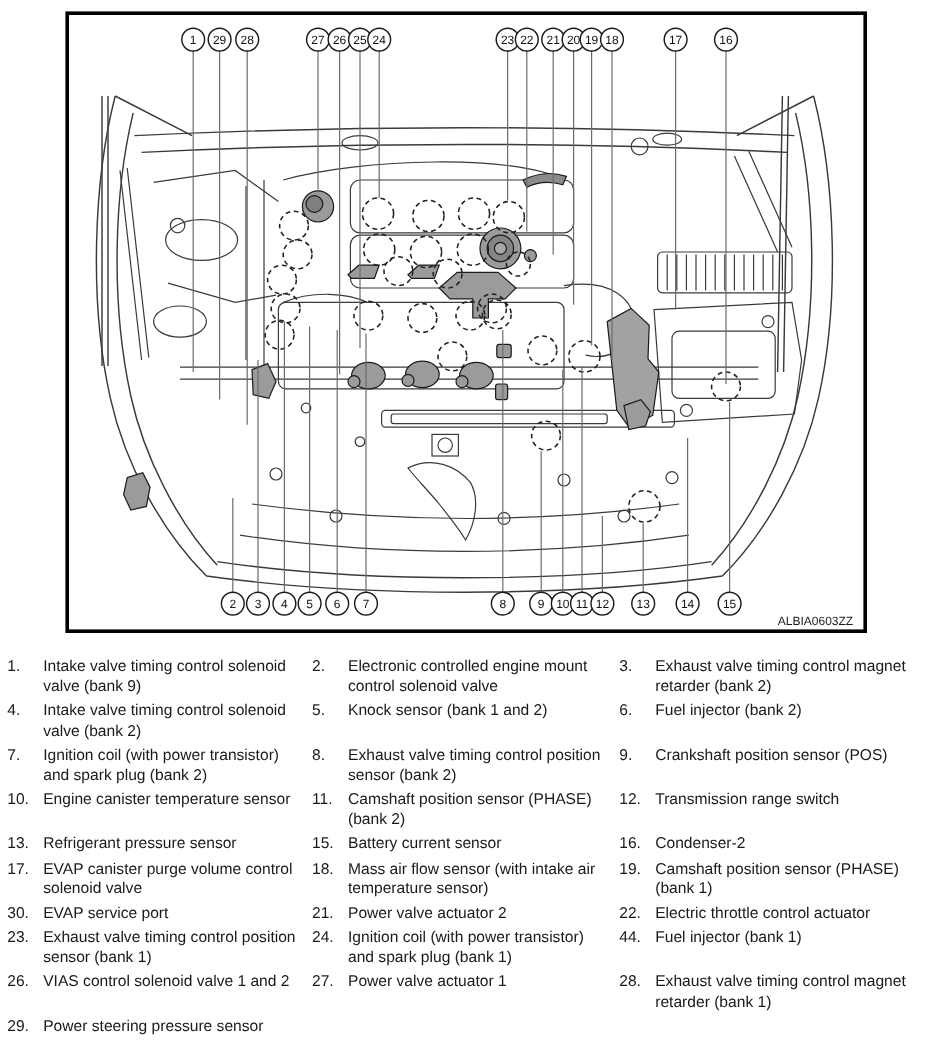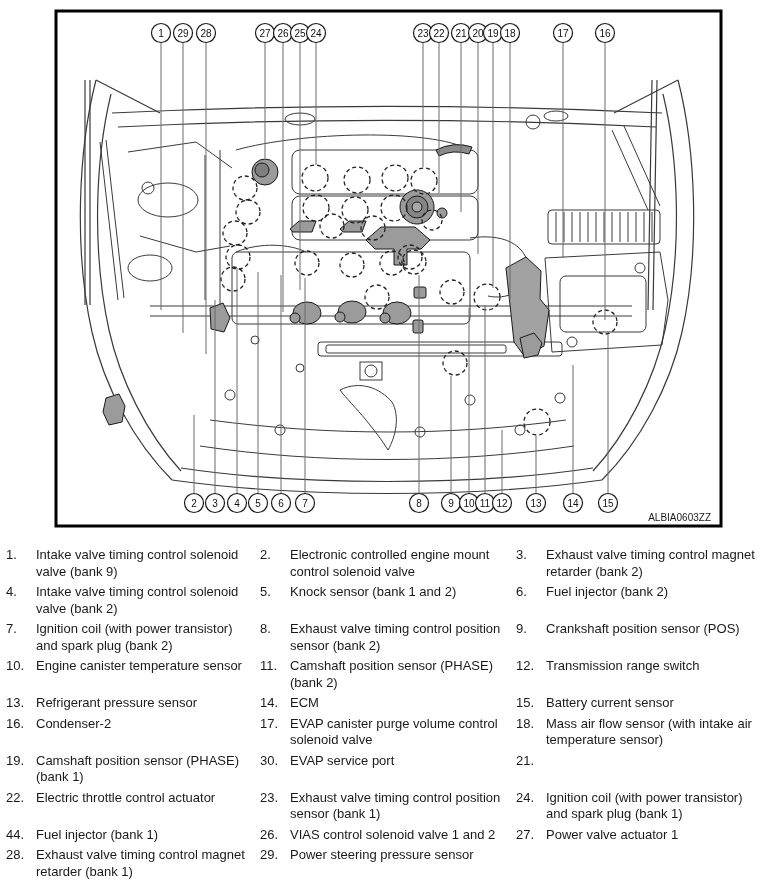--- a/index.html
+++ b/index.html
@@ -332,24 +332,20 @@
       </div>
       <div class="legend-item">
         <span class="num">12.</span>
         <span class="txt">Transmission range switch</span>
       </div>
       <div class="legend-item">
         <span class="num">13.</span>
         <span class="txt">Refrigerant pressure sensor</span>
       </div>
       <div class="legend-item">
-        <span class="num">14.</span>
-        <span class="txt">ECM</span>
-      </div>
-      <div class="legend-item">
         <span class="num">15.</span>
         <span class="txt">Battery current sensor</span>
       </div>
       <div class="legend-item">
         <span class="num">16.</span>
         <span class="txt">Condenser-2</span>
       </div>
       <div class="legend-item">
         <span class="num">17.</span>
         <span class="txt">EVAP canister purge volume control solenoid valve</span>
@@ -361,20 +357,21 @@
       <div class="legend-item">
         <span class="num">19.</span>
         <span class="txt">Camshaft position sensor (PHASE) (bank 1)</span>
       </div>
       <div class="legend-item">
         <span class="num">30.</span>
         <span class="txt">EVAP service port</span>
       </div>
       <div class="legend-item">
         <span class="num">21.</span>
+        <span class="txt">Power valve actuator 2</span>
       </div>
       <div class="legend-item">
         <span class="num">22.</span>
         <span class="txt">Electric throttle control actuator</span>
       </div>
       <div class="legend-item">
         <span class="num">23.</span>
         <span class="txt">Exhaust valve timing control position sensor (bank 1)</span>
       </div>
       <div class="legend-item">

